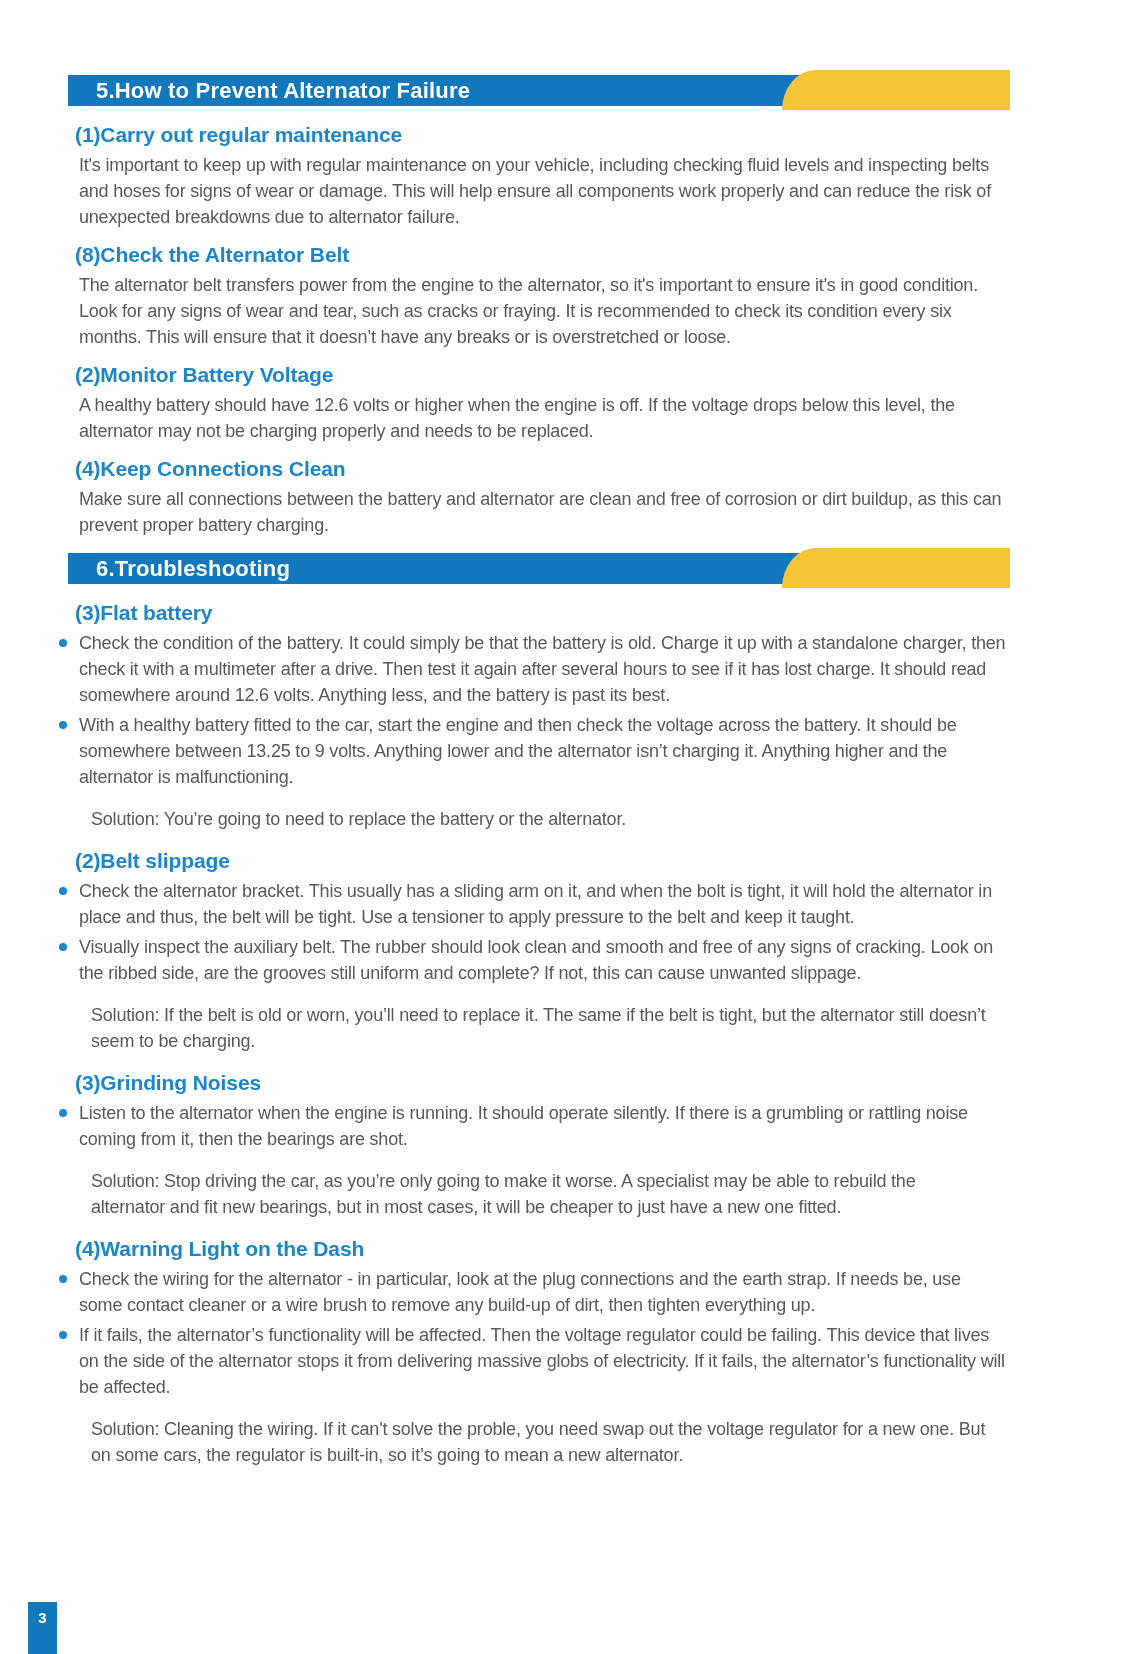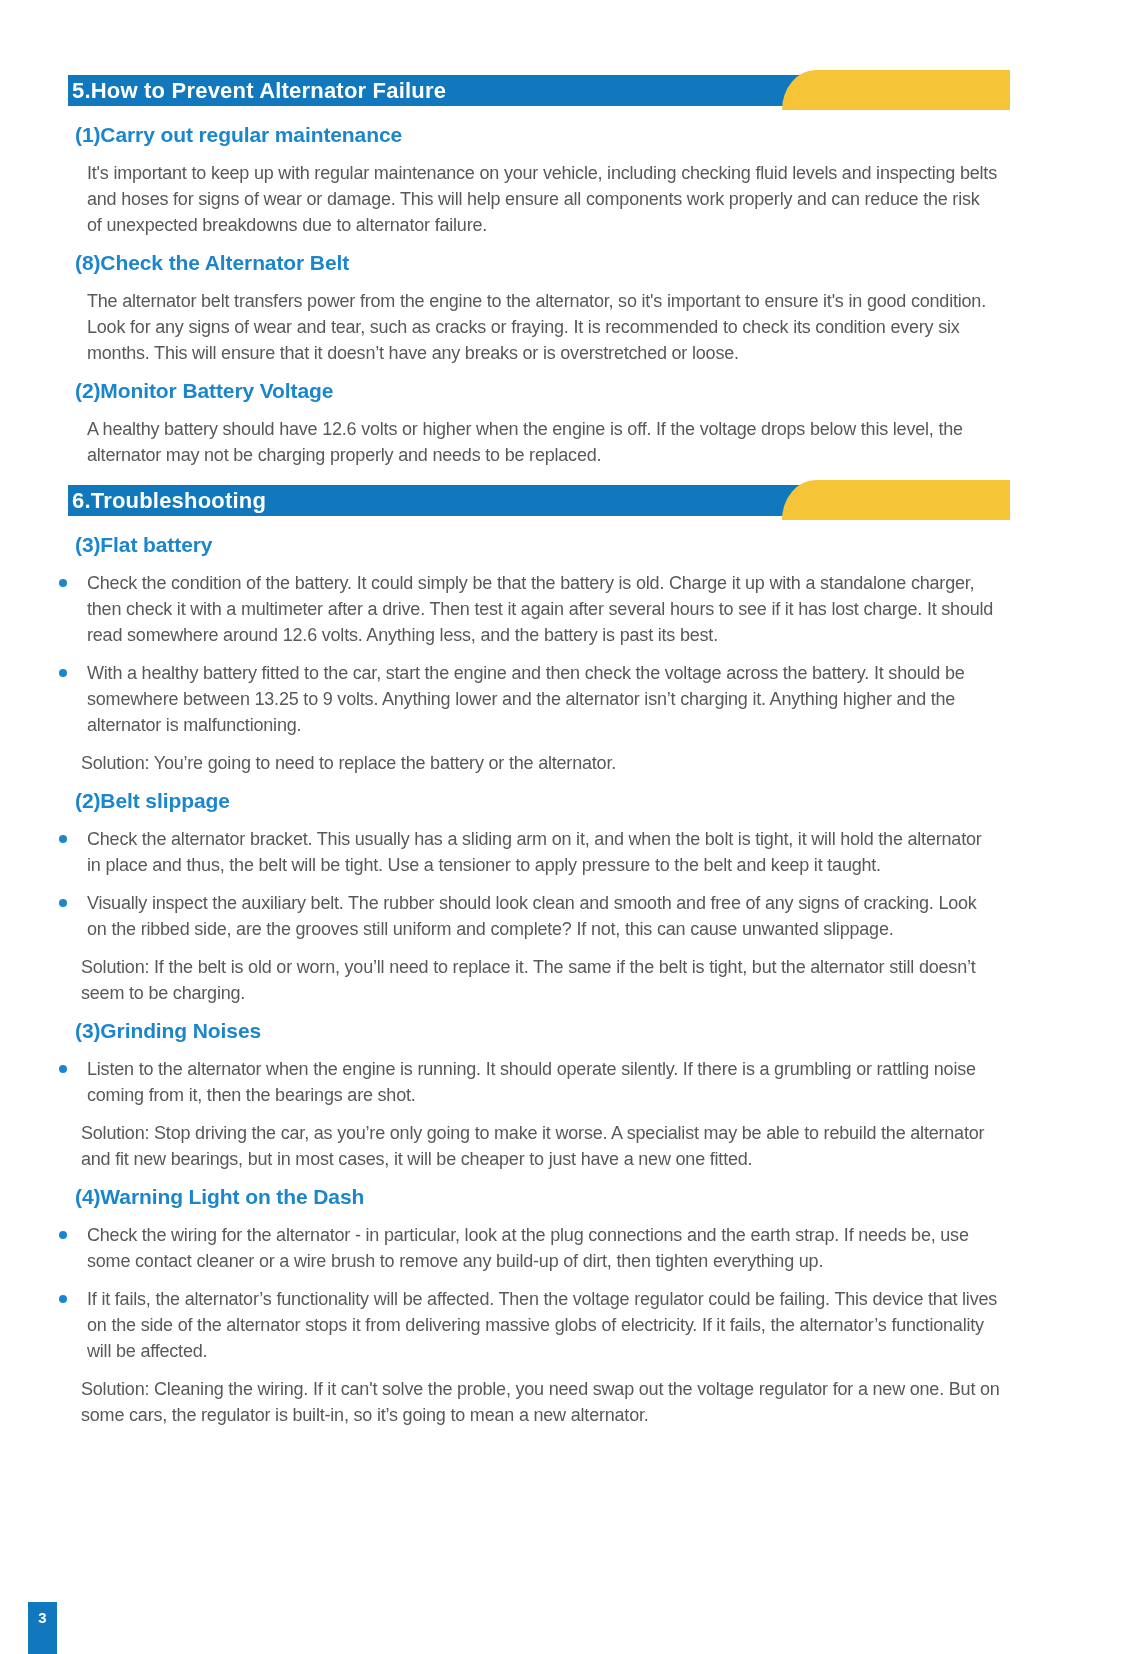--- a/index.html
+++ b/index.html
@@ -19,47 +19,47 @@
   .content{position:absolute;left:68px;top:70px;width:942px;}
   
   .banner{position:relative;height:40px;width:942px;}
   .banner-bar{
     position:absolute;left:0;top:5px;height:31px;width:742px;
     background:var(--banner-blue);
     display:flex;align-items:center;
   }
   .banner-title{
     color:#ffffff;font-size:22px;font-weight:bold;
-    padding-left:4px;letter-spacing:0.2px;white-space:nowrap;
+    padding-left:28px;letter-spacing:0.2px;white-space:nowrap;
   }
   .banner-accent{
     position:absolute;right:0;top:0;width:228px;height:40px;
     background:var(--accent-yellow);
     border-top-left-radius:34px 40px;
   }
   
   .section-body{padding-left:7px;}
   h3.sub-heading{
     margin:12px 0 3px 0;
     font-size:21px;line-height:26px;font-weight:bold;
     color:var(--heading-blue);
     letter-spacing:-0.1px;
   }
   p.body-text{
-    margin:12px;font-size:18px;line-height:26px;
+    margin:4px;font-size:18px;line-height:26px;
     color:var(--body-text);letter-spacing:-0.2px;
   }
   .ts-sub{margin-bottom:0;}
   .bullet-row{position:relative;}
   .bullet-dot{
     position:absolute;left:-16px;top:9px;width:8px;height:8px;border-radius:50%;
     background:var(--heading-blue);
   }
   p.solution{
-    margin:6px;font-size:18px;line-height:26px;
+    margin:16px;font-size:18px;line-height:26px;
     color:var(--body-text);letter-spacing:-0.2px;
   }
   
   .page-num-box{
     position:absolute;left:28px;top:1602px;width:29px;height:52px;
     background:var(--banner-blue);
     display:flex;justify-content:center;align-items:flex-start;
     padding-top:7px;box-sizing:border-box;
   }
   .page-num{color:#ffffff;font-weight:bold;font-size:15px;}
@@ -82,20 +82,24 @@
         <h3 class="sub-heading">(1)Carry out regular maintenance</h3>
         <p class="body-text">It's important to keep up with regular maintenance on your vehicle, including checking fluid levels and inspecting belts and hoses for signs of wear or damage. This will help ensure all components work properly and can reduce the risk of unexpected breakdowns due to alternator failure.</p>
       </div>
       <div class="subsection">
         <h3 class="sub-heading">(8)Check the Alternator Belt</h3>
         <p class="body-text">The alternator belt transfers power from the engine to the alternator, so it's important to ensure it's in good condition. Look for any signs of wear and tear, such as cracks or fraying. It is recommended to check its condition every six months. This will ensure that it doesn’t have any breaks or is overstretched or loose.</p>
       </div>
       <div class="subsection">
         <h3 class="sub-heading">(2)Monitor Battery Voltage</h3>
         <p class="body-text">A healthy battery should have 12.6 volts or higher when the engine is off. If the voltage drops below this level, the alternator may not be charging properly and needs to be replaced.</p>
+      </div>
+      <div class="subsection">
+        <h3 class="sub-heading">(4)Keep Connections Clean</h3>
+        <p class="body-text">Make sure all connections between the battery and alternator are clean and free of corrosion or dirt buildup, as this can prevent proper battery charging.</p>
       </div>
     </div>
 
     <div class="banner" style="margin-top:10px;">
       <div class="banner-bar">
         <span class="banner-title">6.Troubleshooting</span>
       </div>
       <div class="banner-accent"></div>
     </div>
 

